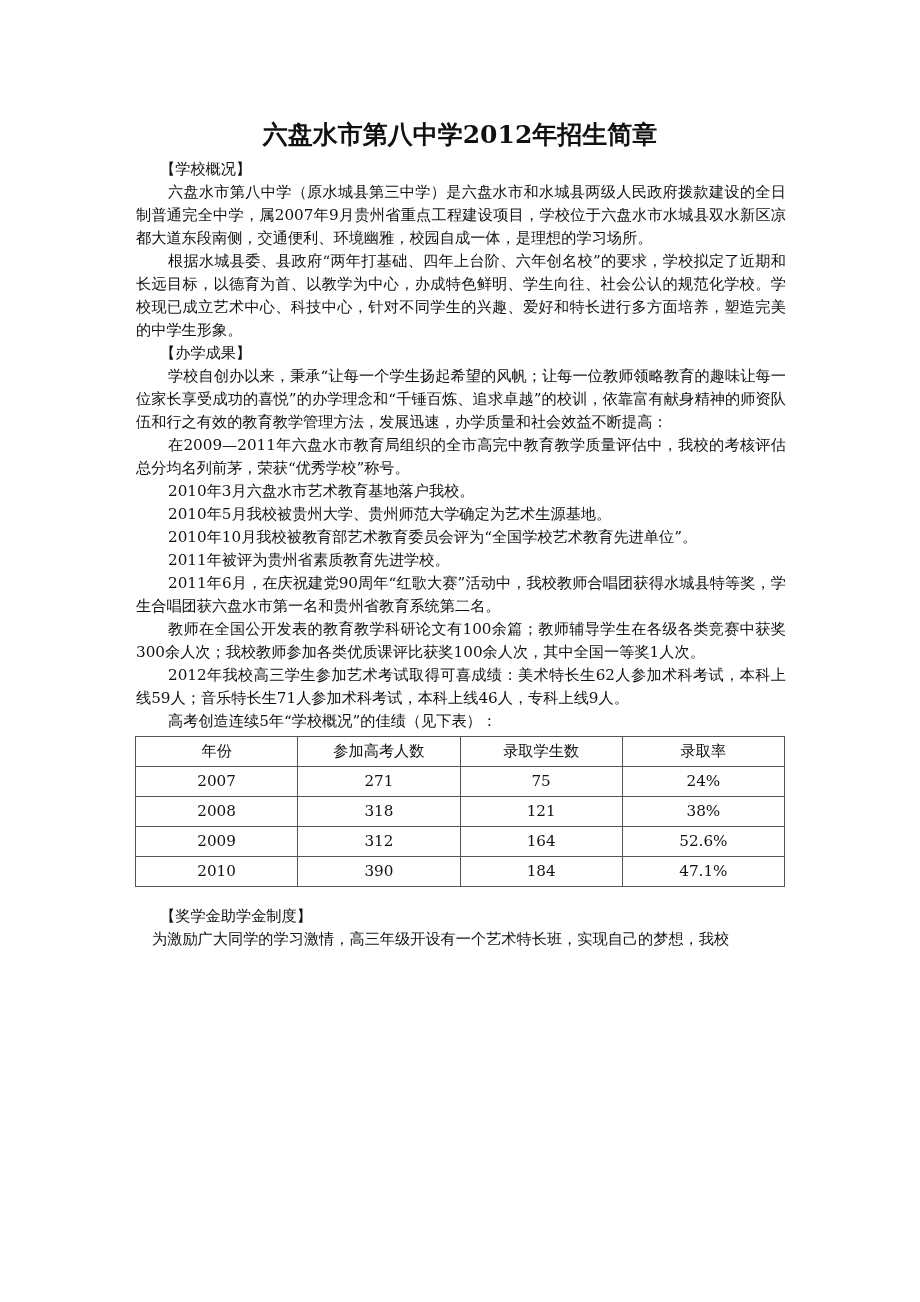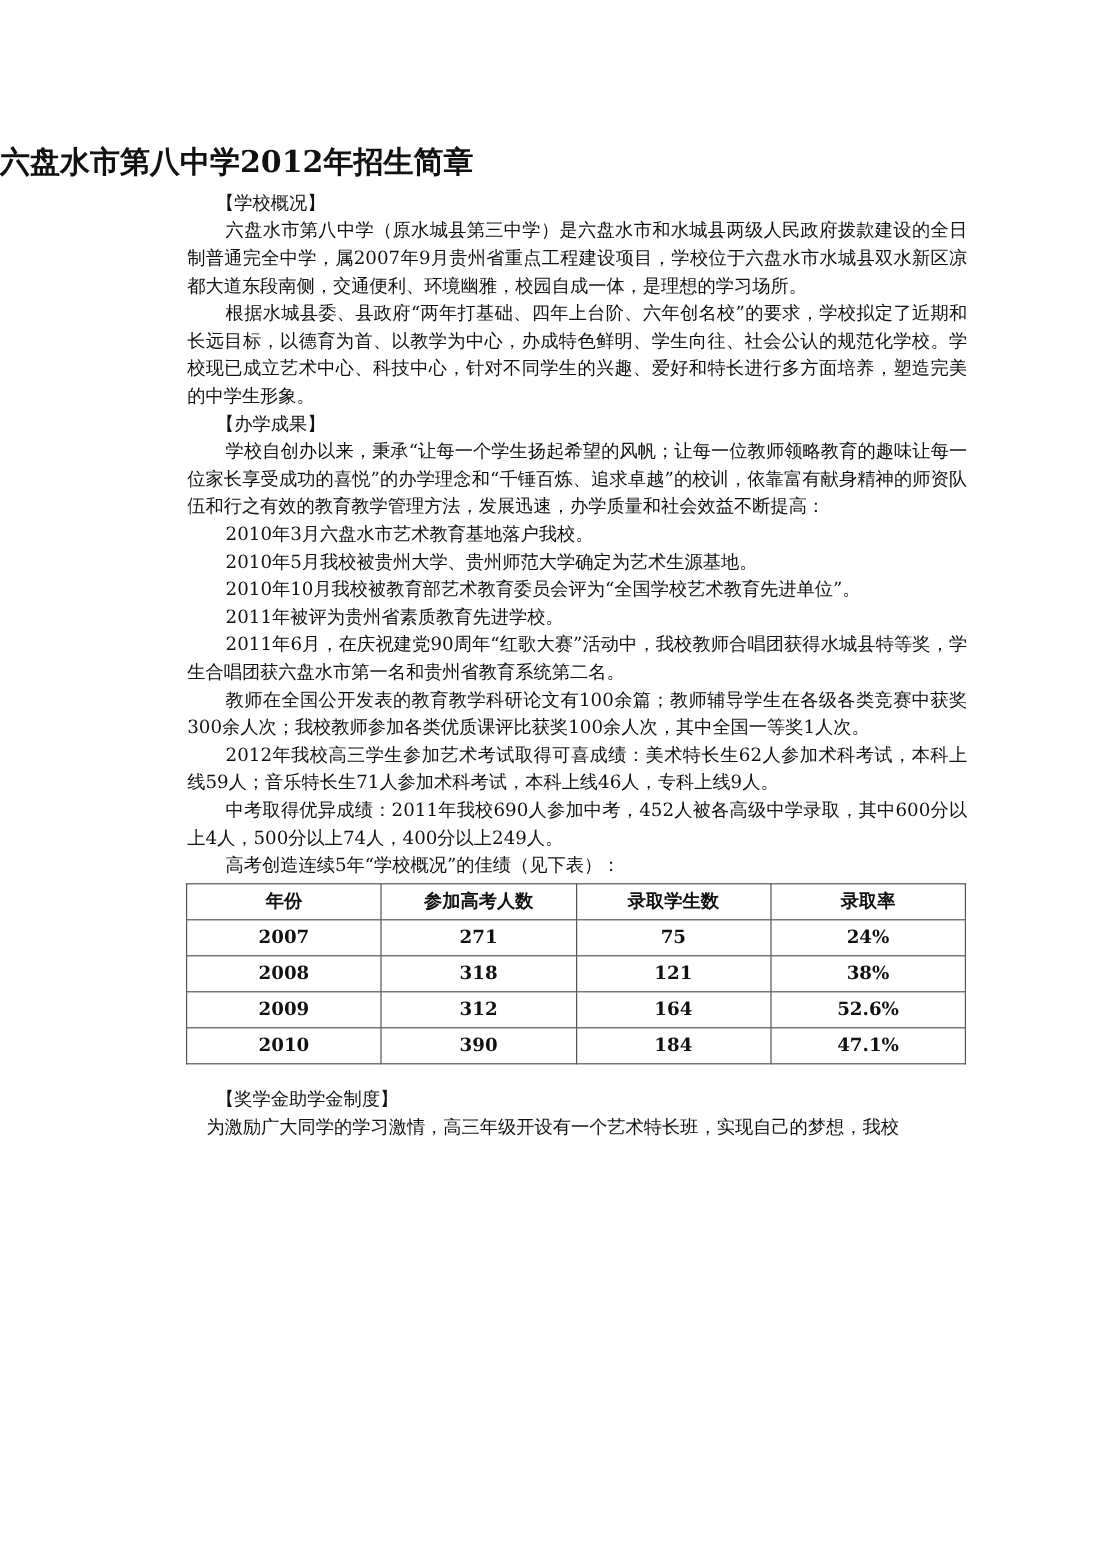--- a/index.html
+++ b/index.html
@@ -1,54 +1,54 @@
 <!DOCTYPE html>
 <html><head>
 <meta charset="utf-8">
 <style>
   html, body { margin: 0; padding: 0; background: #ffffff; }
   body { width: 920px; height: 1302px; position: relative; overflow: hidden;
          font-family: "DejaVu Serif", "Liberation Serif", serif; color: #111; }
   .page { position: absolute; left: 0; top: 0; width: 920px; height: 1302px; }
-  .title { position: absolute; top: 118px; left: 0; width: 920px; text-align: left;
+  .title { position: absolute; top: 118px; left: 0; width: 920px; text-align: center;
            font-size: 25px; font-weight: bold; letter-spacing: 0px; line-height: 34px; }
-  .content { position: absolute; left: 156px; top: 158px; width: 650px;
+  .content { position: absolute; left: 136px; top: 158px; width: 650px;
              font-size: 15.2px; line-height: 23px; }
   .content p { margin: 0; text-align: justify; text-justify: inter-character; }
   .indent { text-indent: 32px; }
   .heading { padding-left: 24px; }
   table.scores { border-collapse: collapse; width: 650px; margin-top: 3px; margin-left: -1px;
                  font-size: 15.2px; }
   table.scores td, table.scores th { border: 1px solid #555; height: 29px; padding: 0;
-                 text-align: center; font-weight: bold; width: 25%; }
+                 text-align: center; font-weight: normal; width: 25%; }
   .gap { height: 18px; }
   .heading2 { padding-left: 24px; }
   .plain { padding-left: 16px; }
 </style>
 </head>
 <body>
 
 <div class="page">
   <div class="title">六盘水市第八中学2012年招生简章</div>
 
   <div class="content">
     <p class="heading">【学校概况】</p>
     <p class="indent">六盘水市第八中学（原水城县第三中学）是六盘水市和水城县两级人民政府拨款建设的全日制普通完全中学，属2007年9月贵州省重点工程建设项目，学校位于六盘水市水城县双水新区凉都大道东段南侧，交通便利、环境幽雅，校园自成一体，是理想的学习场所。</p>
     <p class="indent">根据水城县委、县政府“两年打基础、四年上台阶、六年创名校”的要求，学校拟定了近期和长远目标，以德育为首、以教学为中心，办成特色鲜明、学生向往、社会公认的规范化学校。学校现已成立艺术中心、科技中心，针对不同学生的兴趣、爱好和特长进行多方面培养，塑造完美的中学生形象。</p>
 
     <p class="heading">【办学成果】</p>
     <p class="indent">学校自创办以来，秉承“让每一个学生扬起希望的风帆；让每一位教师领略教育的趣味让每一位家长享受成功的喜悦”的办学理念和“千锤百炼、追求卓越”的校训，依靠富有献身精神的师资队伍和行之有效的教育教学管理方法，发展迅速，办学质量和社会效益不断提高：</p>
+    <p class="indent">在2009—2011年六盘水市教育局组织的全市高完中教育教学质量评估中，我校的考核评估总分均名列前茅，荣获“优秀学校”称号。</p>
     <p class="indent">2010年3月六盘水市艺术教育基地落户我校。</p>
     <p class="indent">2010年5月我校被贵州大学、贵州师范大学确定为艺术生源基地。</p>
     <p class="indent">2010年10月我校被教育部艺术教育委员会评为“全国学校艺术教育先进单位”。</p>
     <p class="indent">2011年被评为贵州省素质教育先进学校。</p>
     <p class="indent">2011年6月，在庆祝建党90周年“红歌大赛”活动中，我校教师合唱团获得水城县特等奖，学生合唱团获六盘水市第一名和贵州省教育系统第二名。</p>
     <p class="indent">教师在全国公开发表的教育教学科研论文有100余篇；教师辅导学生在各级各类竞赛中获奖300余人次；我校教师参加各类优质课评比获奖100余人次，其中全国一等奖1人次。</p>
     <p class="indent">2012年我校高三学生参加艺术考试取得可喜成绩：美术特长生62人参加术科考试，本科上线59人；音乐特长生71人参加术科考试，本科上线46人，专科上线9人。</p>
-    <p class="indent">中考取得优异成绩：2011年我校690人参加中考，452人被各高级中学录取，其中600分以上4人，500分以上74人，400分以上249人。</p>
     <p class="indent">高考创造连续5年“学校概况”的佳绩（见下表）：</p>
 
     <table class="scores">
       <thead>
         <tr>
           <th>年份</th>
           <th>参加高考人数</th>
           <th>录取学生数</th>
           <th>录取率</th>
         </tr>

